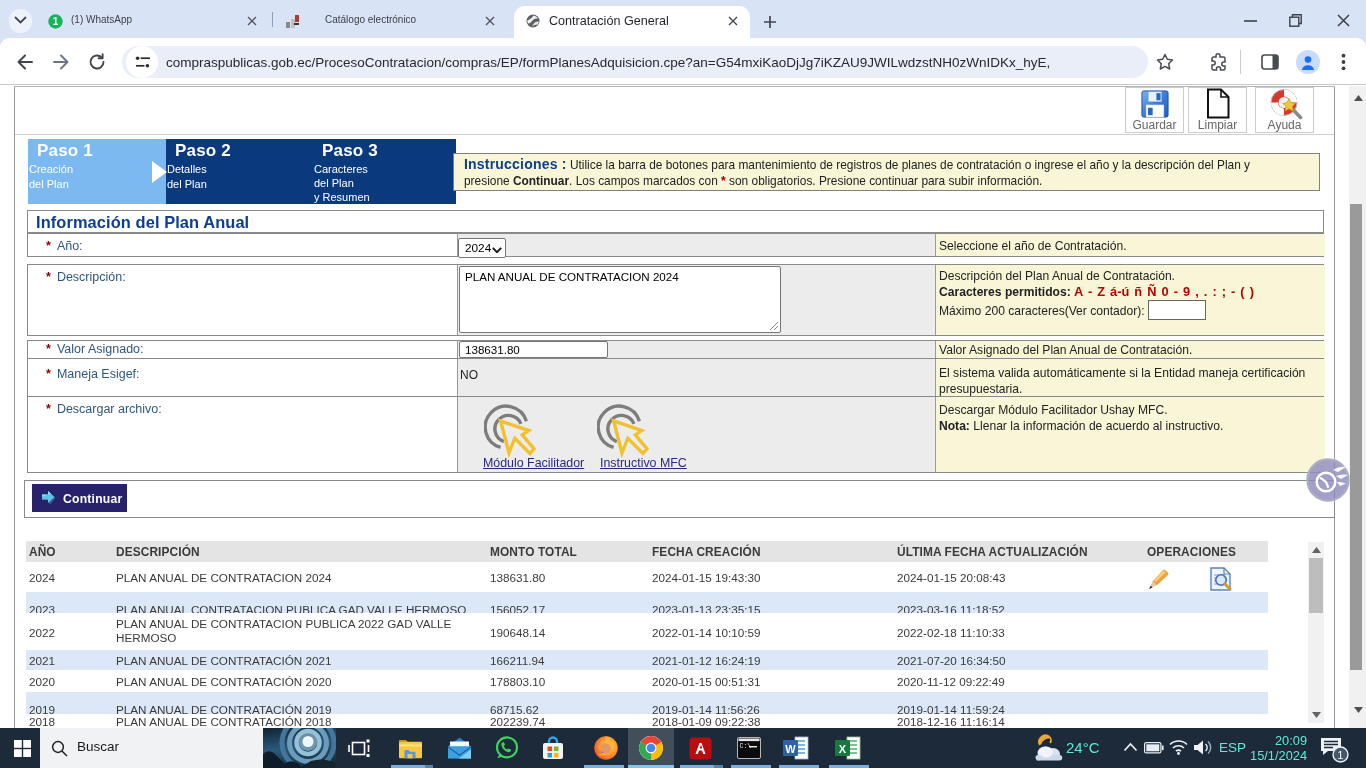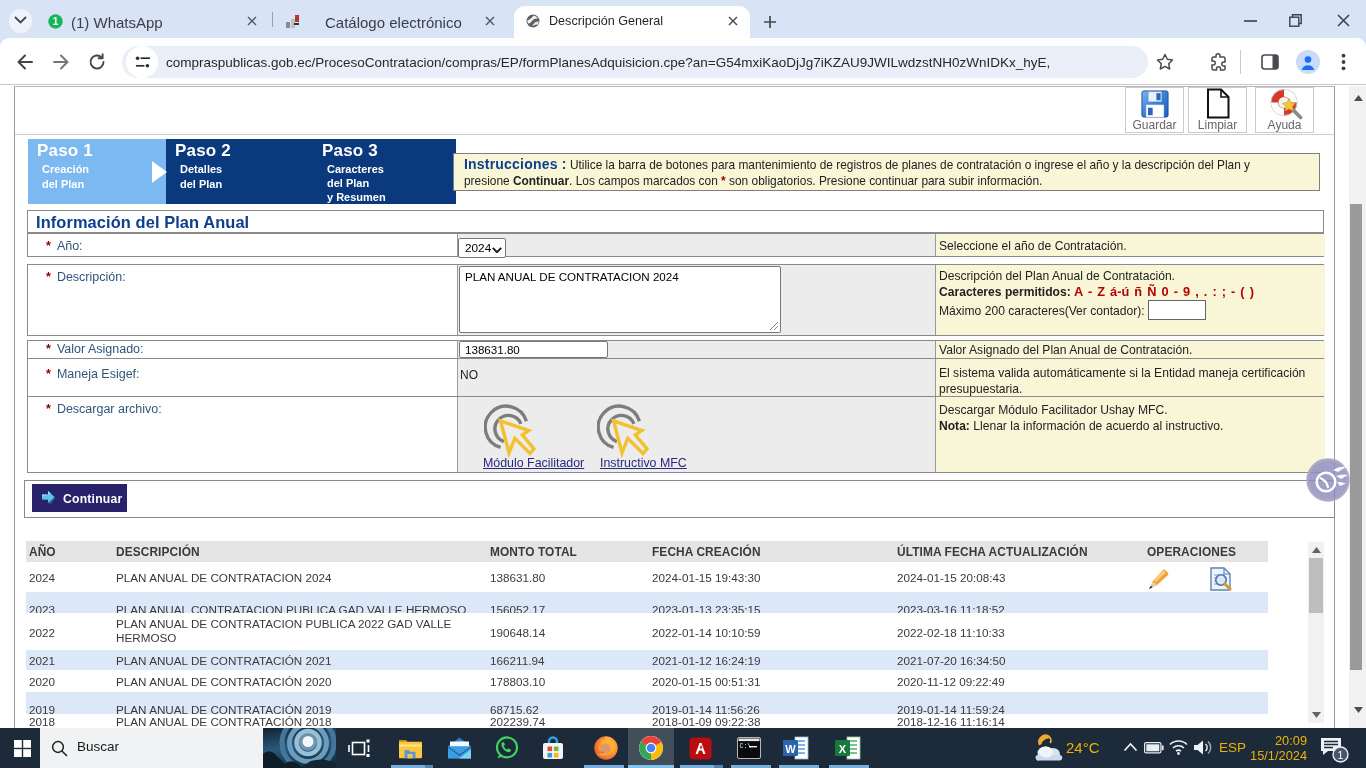--- a/index.html
+++ b/index.html
@@ -3,46 +3,46 @@
 <meta charset="utf-8">
 <style>
 * { margin:0; padding:0; box-sizing:border-box; }
 html,body { width:1366px; height:768px; overflow:hidden; background:#fff;
   font-family:"Liberation Sans", sans-serif; }
 .abs { position:absolute; }
 #stage { position:relative; width:1366px; height:768px; overflow:hidden; }
 svg { display:block; }
 
 #tabbar { position:absolute; left:0; top:0; width:1366px; height:46px; background:#d9e3f6; }
-.tabtxt { position:absolute; font-size:15px; color:#3b3f46; top:14px; white-space:nowrap; }
+.tabtxt { position:absolute; font-size:10px; color:#3b3f46; top:14px; white-space:nowrap; }
 .tabx { position:absolute; width:12px; height:12px; top:15px; }
 .tabsep { position:absolute; width:1px; height:15px; top:12px; background:#90a0bd; }
 #activetab { position:absolute; left:514px; top:6px; width:236px; height:32px; background:#fff; border-radius:11px 11px 0 0; }
 #toolbar { position:absolute; left:0; top:38px; width:1366px; height:47px; background:#fff; border-bottom:1px solid #c5c9cf; border-radius:9px 9px 0 0; }
 #urlpill { position:absolute; left:122px; top:46px; width:1026px; height:32px; border-radius:16px; background:#e9eef9; }
 #urlico { position:absolute; left:126px; top:46px; width:32px; height:32px; border-radius:16px; background:#fff; }
 #urltxt { position:absolute; left:166px; top:55px; font-size:13.5px; color:#26282c; white-space:nowrap; }
 .line { position:absolute; background:#9a9a9a; }
 .tbtn { position:absolute; top:1px; width:59px; height:46px; border:1px solid #ccc; background:#fff; text-align:center; }
 .tbtn span { position:absolute; bottom:0; left:0; right:0; font-size:12px; color:#666; }
 .paso { position:absolute; top:53px; height:65px; color:#fff; }
 .paso h3 { font-size:17px; font-weight:bold; margin:2px 0 1px 9px; letter-spacing:.2px;}
-.paso div { font-size:11px; font-weight:bold; margin-left:14px; line-height:15px; }
+.paso div { font-size:11px; font-weight:normal; margin-left:1px; line-height:15px; }
 #instr { position:absolute; left:453px; top:153px; width:867px; height:38px; background:#f8f6d7; border:1px solid #7f7f7f; font-size:11.9px; color:#222; padding:3px 0 0 10px; line-height:15.5px; }
 #instr b.blue { color:#0d3e8f; font-size:14px; letter-spacing:0.2px; }
 .formrow { position:absolute; left:27px; width:1297px; border:1px solid #8a8a8a; }
 .valcell { position:absolute; left:429px; top:0; bottom:0; width:478px; background:#ececec; border-left:1px solid #9a9a9a; }
 .hlpcell { position:absolute; left:907px; top:0; bottom:0; width:390px; background:#f8f6d7; border-left:1px solid #9a9a9a; font-size:12.1px; color:#222; padding:3px 0 0 3px; line-height:16px;}
 .lbl { position:absolute; left:18px; top:5px; font-size:12.5px; color:#30567c; }
 .lbl b { color:#8f0000; font-size:12.5px; padding-right:6px; }
 .srlbar { position:absolute; background:#f1f1f1; }
 
 #taskbar { position:absolute; left:0; top:728px; width:1366px; height:40px; background:#1d2a3a; color:#e8edf3; }
 .tseg { position:absolute; top:36.5px; height:3.5px; background:#76aedd; }
-.tray { position:absolute; font-size:15px; color:#eab308; }
+.tray { position:absolute; font-size:15px; color:#5eead4; }
 .trow { position:absolute; left:26px; width:1242px; background:#fff; }
 .trow.blue { background:#dce8f8; }
 .trow span { position:absolute; top:50%; transform:translateY(-50%); font-size:11.7px; color:#3a3a3a; white-space:nowrap; }
 .trow.hdr span { font-size:11.9px; letter-spacing:0.1px; }
 </style>
 </head>
 <body>
 <div id="stage">
 
 <div id="tabbar">
@@ -70,21 +70,21 @@
   <div class="tabtxt" style="left:325px;">Catálogo electrónico</div>
   <svg class="tabx" style="left:484px" width="12" height="12" viewBox="0 0 12 12">
         <path d="M2 2 L10 10 M10 2 L2 10" stroke="#53565c" stroke-width="1.4"></path>
       </svg>
   <div id="activetab"></div>
   <svg class="abs" style="left:526px;top:14px" width="14" height="14" viewBox="0 0 14 14">
         <circle cx="7" cy="7" r="6.5" fill="#5c6064"></circle>
         <path d="M2 9.5 Q5 9 6.5 6.5 Q8 4 12 4.5 Q10.5 2 7.5 1.5 Q6 4 4 5 Q2.5 6 1.2 6.5 Z" fill="#fff" fill-opacity="0.9"></path>
         <path d="M6 12.4 Q8.5 10.5 11.5 10.5 Q12.8 9 12.8 7.5 Q9.5 7 7.8 9.5 Q6.8 11 6 12.4 Z" fill="#fff" fill-opacity="0.85"></path>
       </svg>
-  <div class="tabtxt" style="left:549px;color:#1f2227;font-size:12.6px;top:14px;">Descripción General</div>
+  <div class="tabtxt" style="left:549px;color:#1f2227;font-size:12.6px;top:14px;">Contratación General</div>
   <svg class="tabx" style="left:727px" width="12" height="12" viewBox="0 0 12 12">
         <path d="M2 2 L10 10 M10 2 L2 10" stroke="#45484e" stroke-width="1.4"></path>
       </svg>
   <svg class="abs" style="left:763px;top:15px" width="14" height="14" viewBox="0 0 14 14">
         <path d="M7 1 V13 M1 7 H13" stroke="#44474e" stroke-width="1.7"></path>
       </svg>
 
   <svg class="abs" style="left:1244px;top:20px" width="13" height="2" viewBox="0 0 13 2">
         <path d="M0 1 H13" stroke="#3b3f46" stroke-width="1.6"></path>
       </svg>

